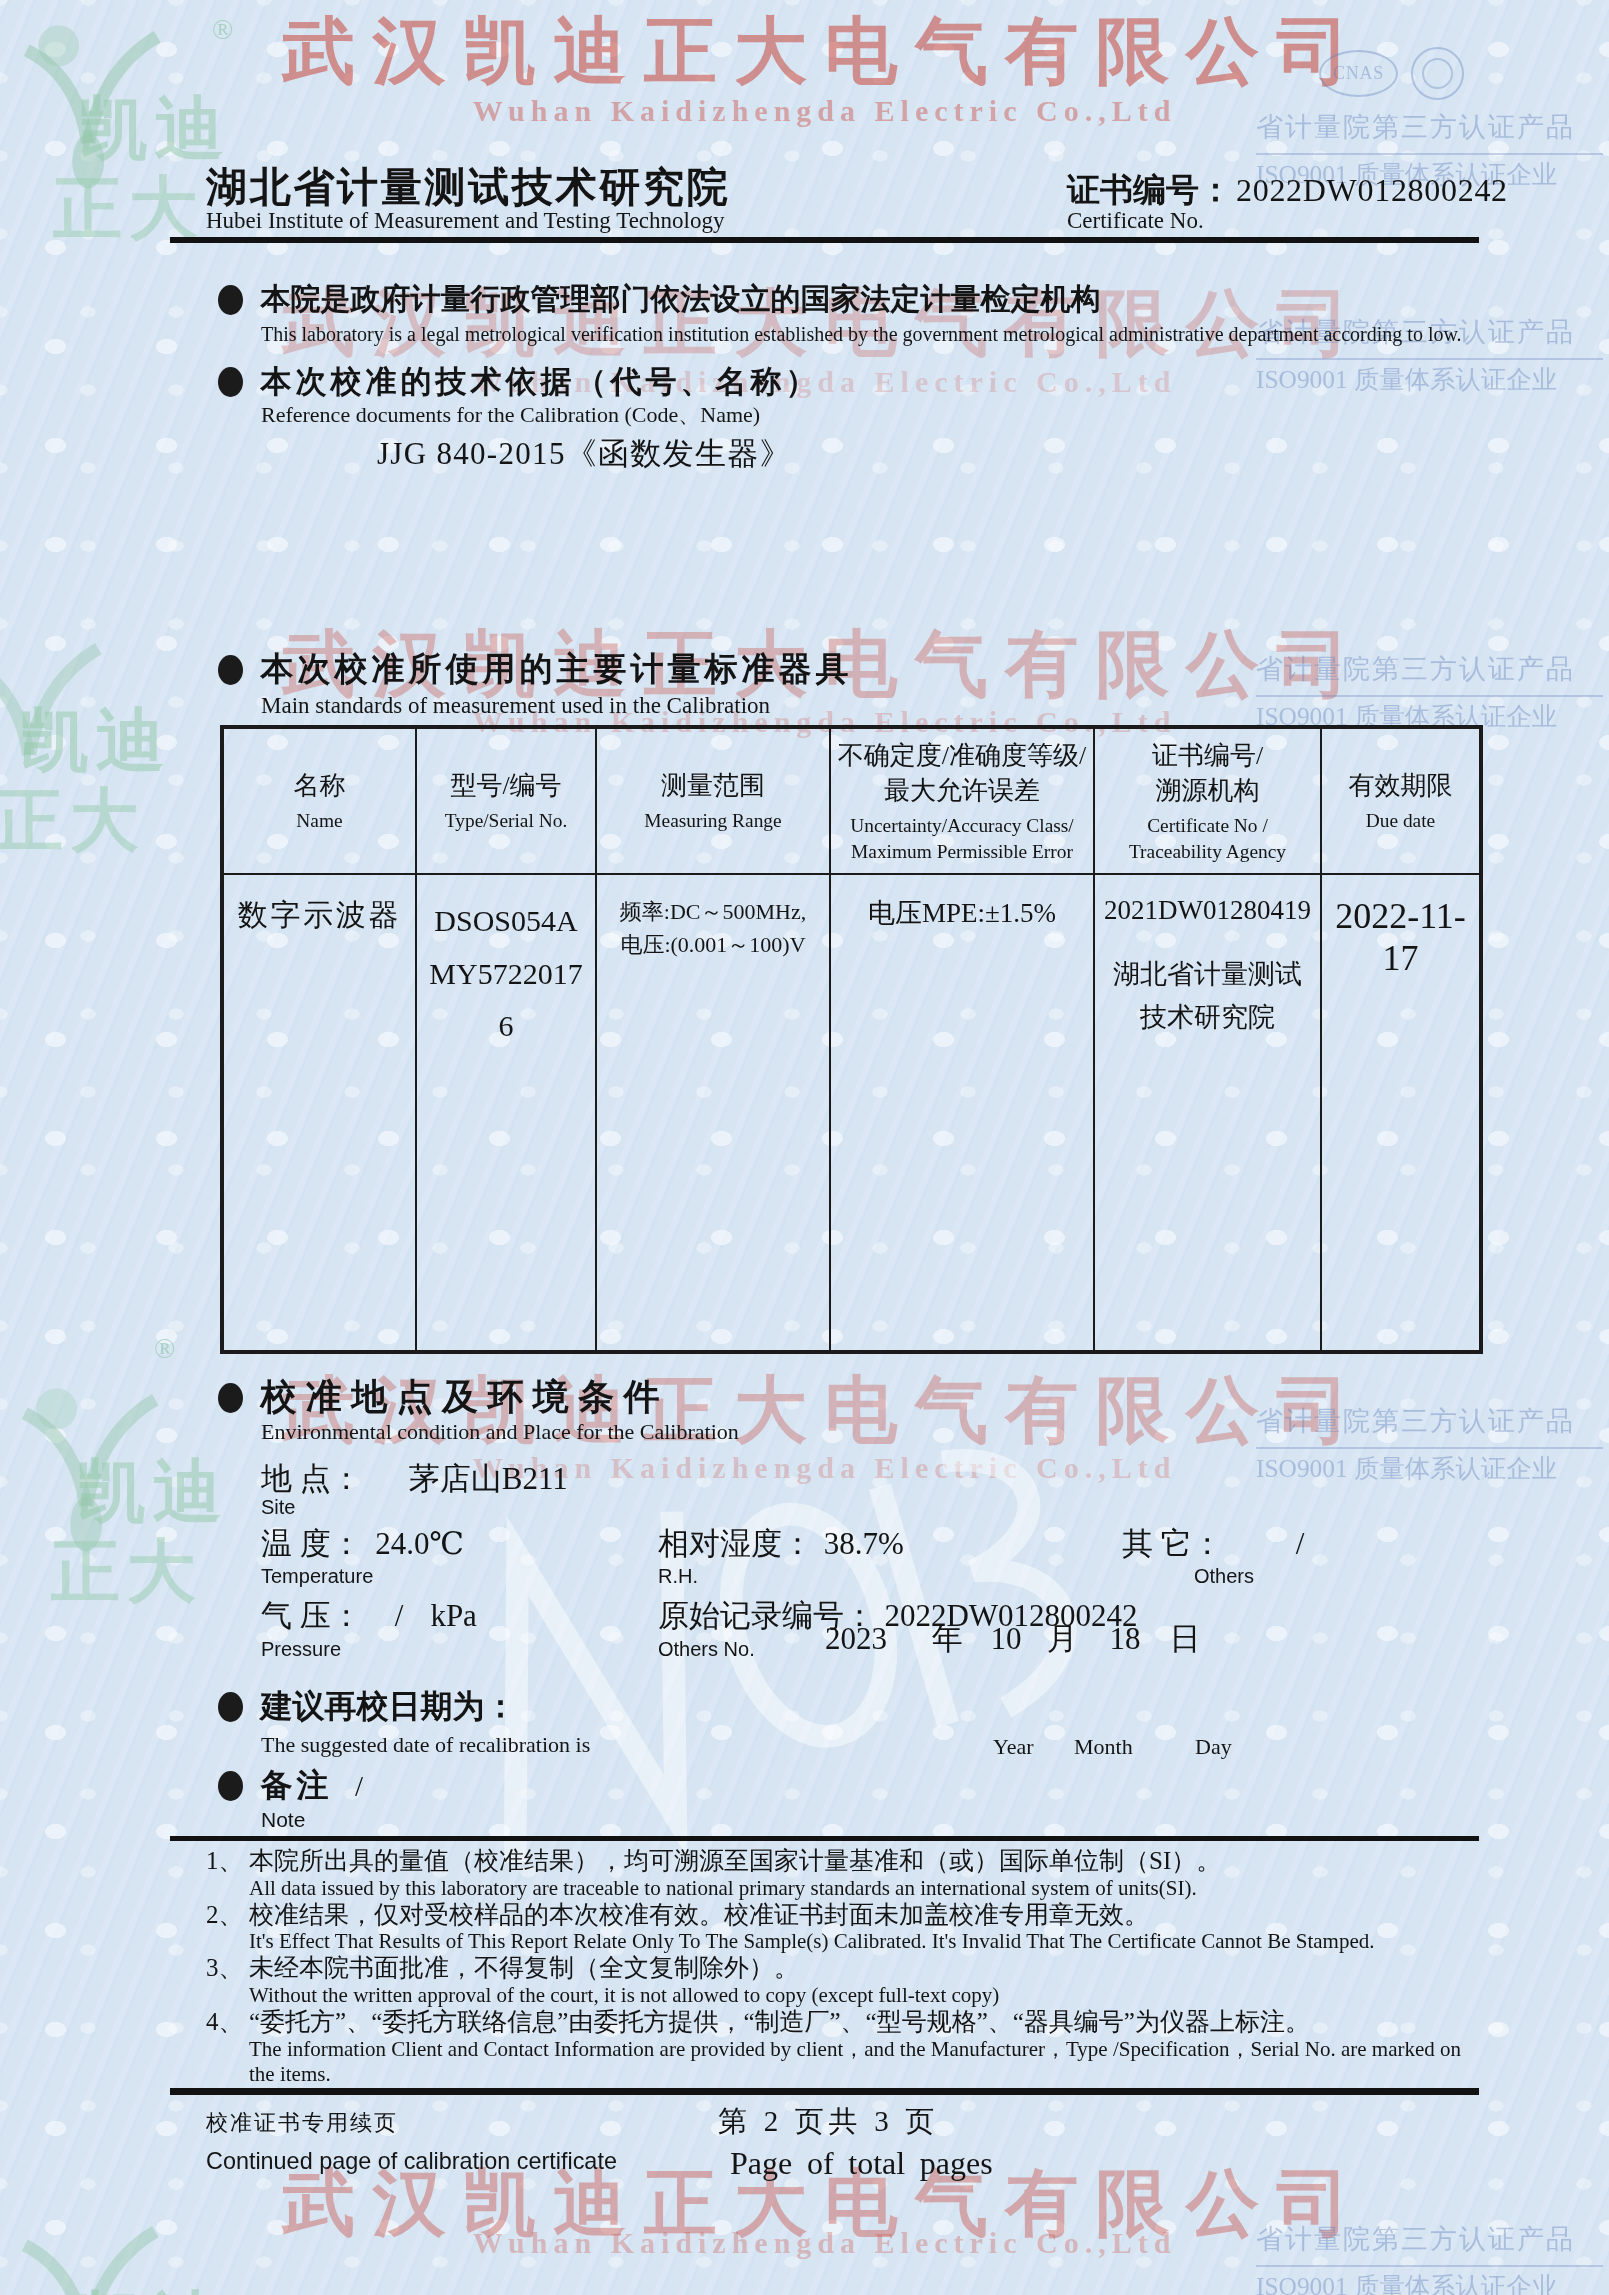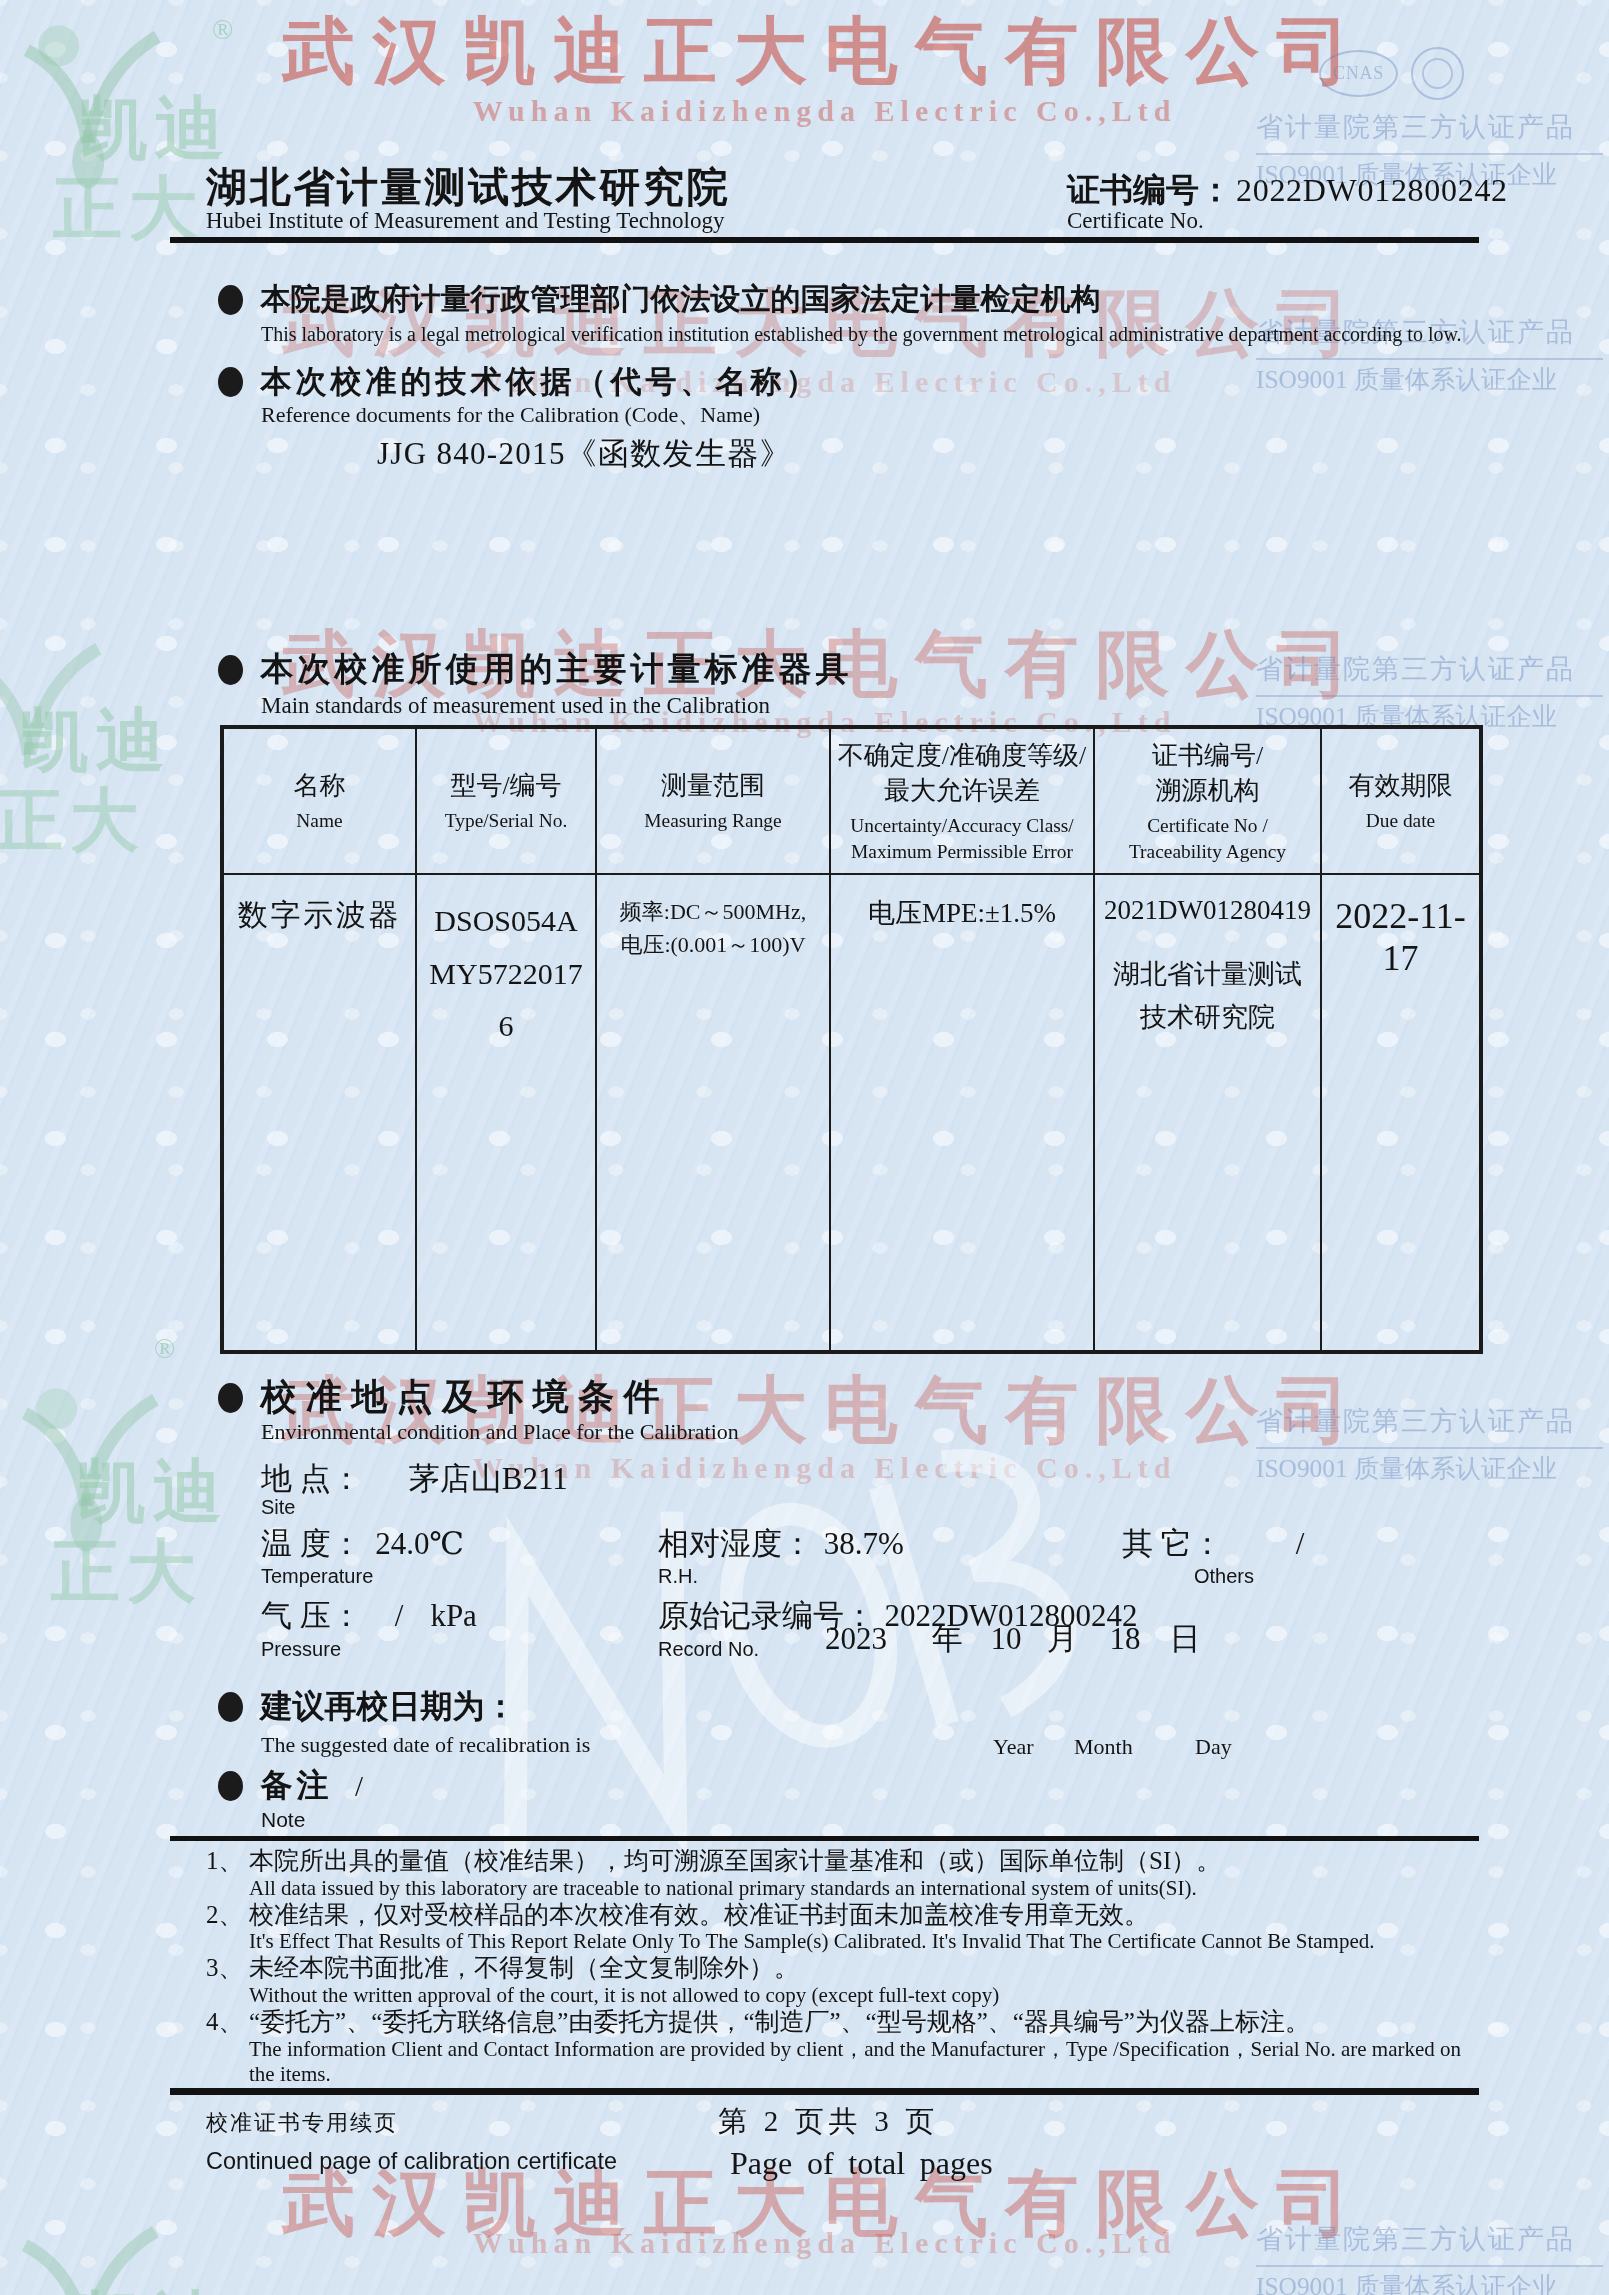--- a/index.html
+++ b/index.html
@@ -307,21 +307,21 @@
   <div class="env-en sans" style="left:1158px;top:1565px;margin-left:36px;">Others</div>
 
   <div class="env-line" style="left:261px;top:1595px;">
     <span>气 压：</span><span style="margin-left:33px;">/</span><span style="margin-left:27px;">kPa</span>
   </div>
   <div class="env-en sans" style="left:261px;top:1638px;">Pressure</div>
 
   <div class="env-line" style="left:658px;top:1595px;">
     <span>原始记录编号：</span><span style="margin-left:9.4px;">2022DW012800242</span>
   </div>
-  <div class="env-en sans" style="left:658px;top:1638px;">Record No.</div>
+  <div class="env-en sans" style="left:658px;top:1638px;">Others No.</div>
 
   <div class="bullet" style="left:218px;top:1685px;">
     <div class="dot"></div>
     <div class="bt" style="font-size:32px;">建议再校日期为：</div>
   </div>
   <div class="sub-en" style="top:1732px;font-size:22px;">The suggested date of recalibration is</div>
 
   <div class="date-row">
     <span>2023</span>
     <span style="margin-left:37px;">年</span>

